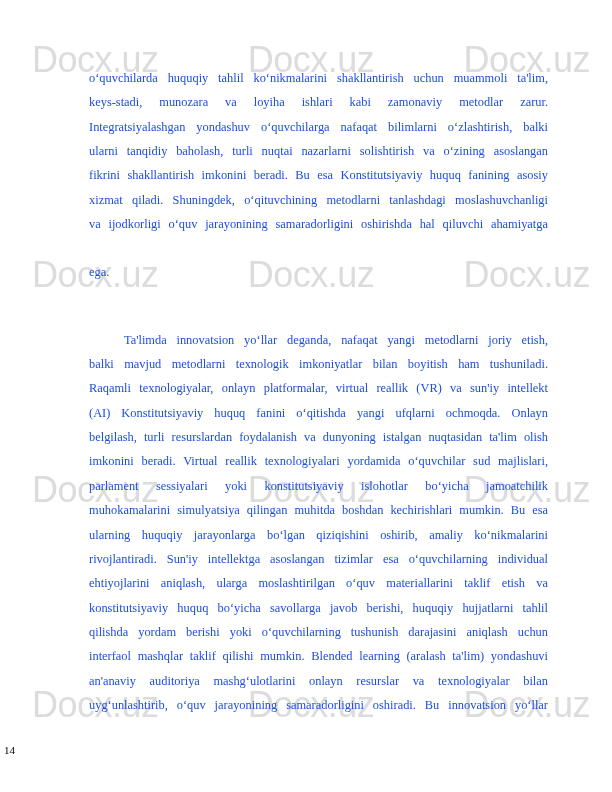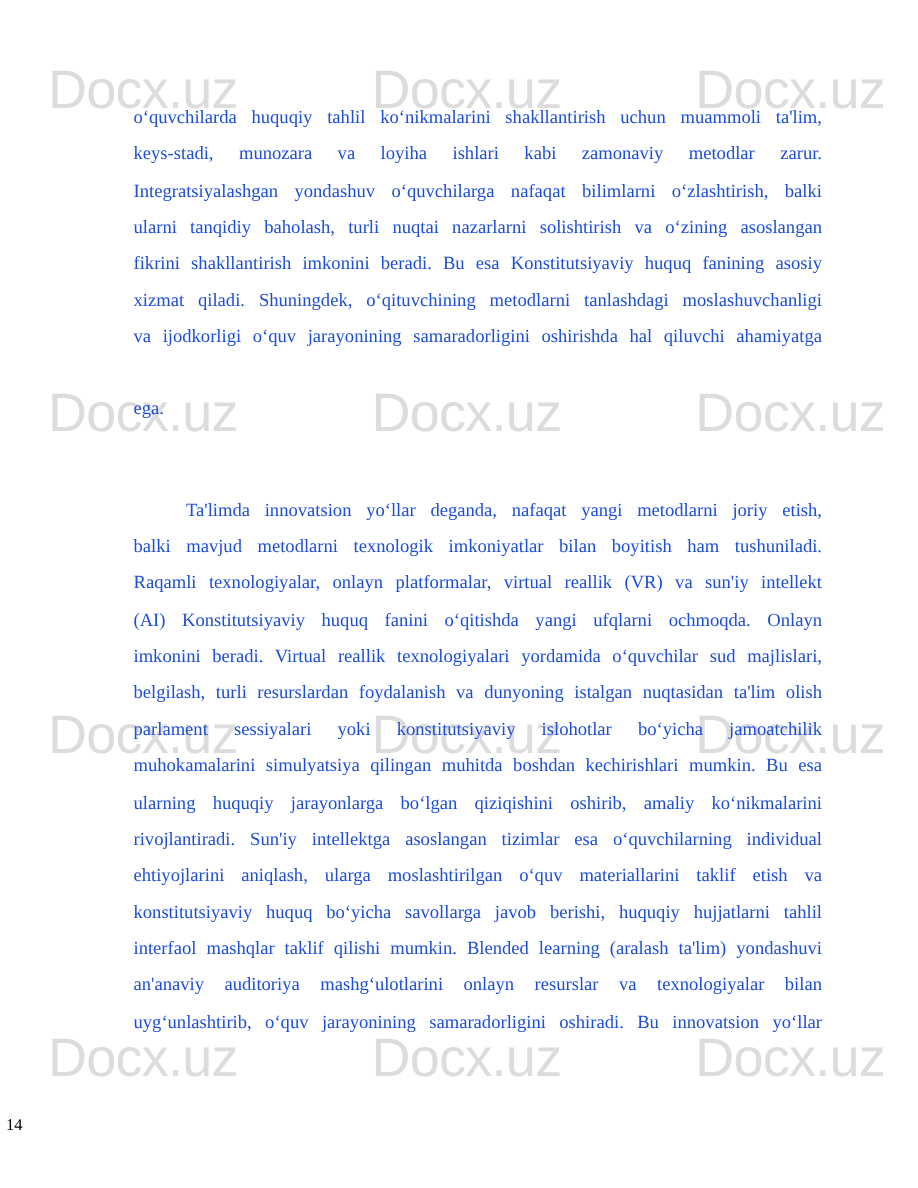--- a/index.html
+++ b/index.html
@@ -49,28 +49,29 @@
       <span class="line">fikrini shakllantirish imkonini beradi. Bu esa Konstitutsiyaviy huquq fanining asosiy</span>
       <span class="line">xizmat qiladi. Shuningdek, o‘qituvchining metodlarni tanlashdagi moslashuvchanligi</span>
       <span class="line">va ijodkorligi o‘quv jarayonining samaradorligini oshirishda hal qiluvchi ahamiyatga</span>
       <span class="line last">ega.</span>
     </div>
     <div class="para">
       <span class="line indent">Ta'limda innovatsion yo‘llar deganda, nafaqat yangi metodlarni joriy etish,</span>
       <span class="line">balki mavjud metodlarni texnologik imkoniyatlar bilan boyitish ham tushuniladi.</span>
       <span class="line">Raqamli texnologiyalar, onlayn platformalar, virtual reallik (VR) va sun'iy intellekt</span>
       <span class="line">(AI) Konstitutsiyaviy huquq fanini o‘qitishda yangi ufqlarni ochmoqda. Onlayn</span>
+      <span class="line">belgilash, turli resurslardan foydalanish va dunyoning istalgan nuqtasidan ta'lim olish</span>
       <span class="line">imkonini beradi. Virtual reallik texnologiyalari yordamida o‘quvchilar sud majlislari,</span>
-      <span class="line">belgilash, turli resurslardan foydalanish va dunyoning istalgan nuqtasidan ta'lim olish</span>
       <span class="line">parlament sessiyalari yoki konstitutsiyaviy islohotlar bo‘yicha jamoatchilik</span>
       <span class="line">muhokamalarini simulyatsiya qilingan muhitda boshdan kechirishlari mumkin. Bu esa</span>
       <span class="line">ularning huquqiy jarayonlarga bo‘lgan qiziqishini oshirib, amaliy ko‘nikmalarini</span>
       <span class="line">rivojlantiradi. Sun'iy intellektga asoslangan tizimlar esa o‘quvchilarning individual</span>
       <span class="line">ehtiyojlarini aniqlash, ularga moslashtirilgan o‘quv materiallarini taklif etish va</span>
       <span class="line">konstitutsiyaviy huquq bo‘yicha savollarga javob berishi, huquqiy hujjatlarni tahlil</span>
+      <span class="line">qilishda yordam berishi yoki o‘quvchilarning tushunish darajasini aniqlash uchun</span>
       <span class="line">interfaol mashqlar taklif qilishi mumkin. Blended learning (aralash ta'lim) yondashuvi</span>
       <span class="line">an'anaviy auditoriya mashg‘ulotlarini onlayn resurslar va texnologiyalar bilan</span>
       <span class="line">uyg‘unlashtirib, o‘quv jarayonining samaradorligini oshiradi. Bu innovatsion yo‘llar</span>
     </div>
   </div>
 
   <div class="page-number">14</div>
 </div>
 
 </body></html>

